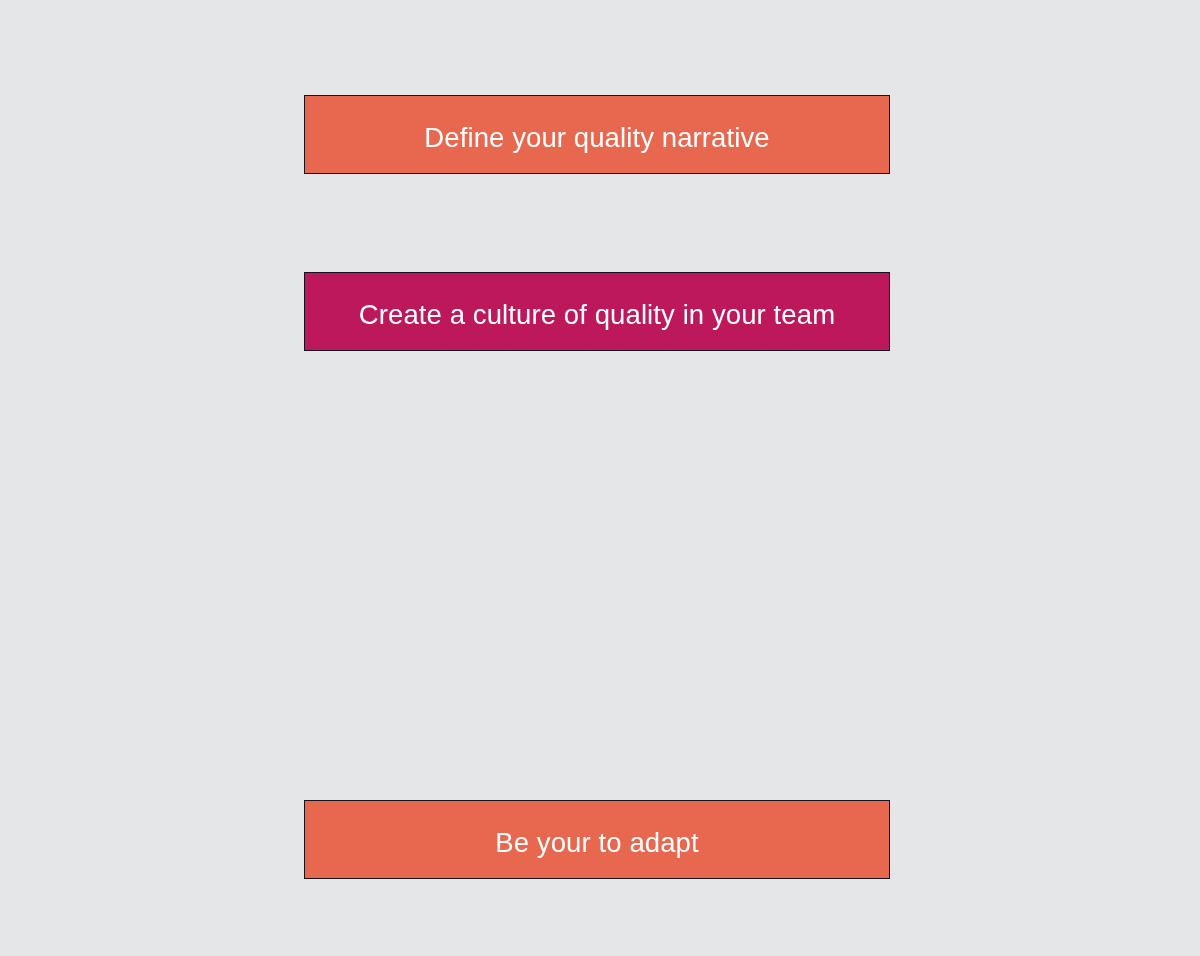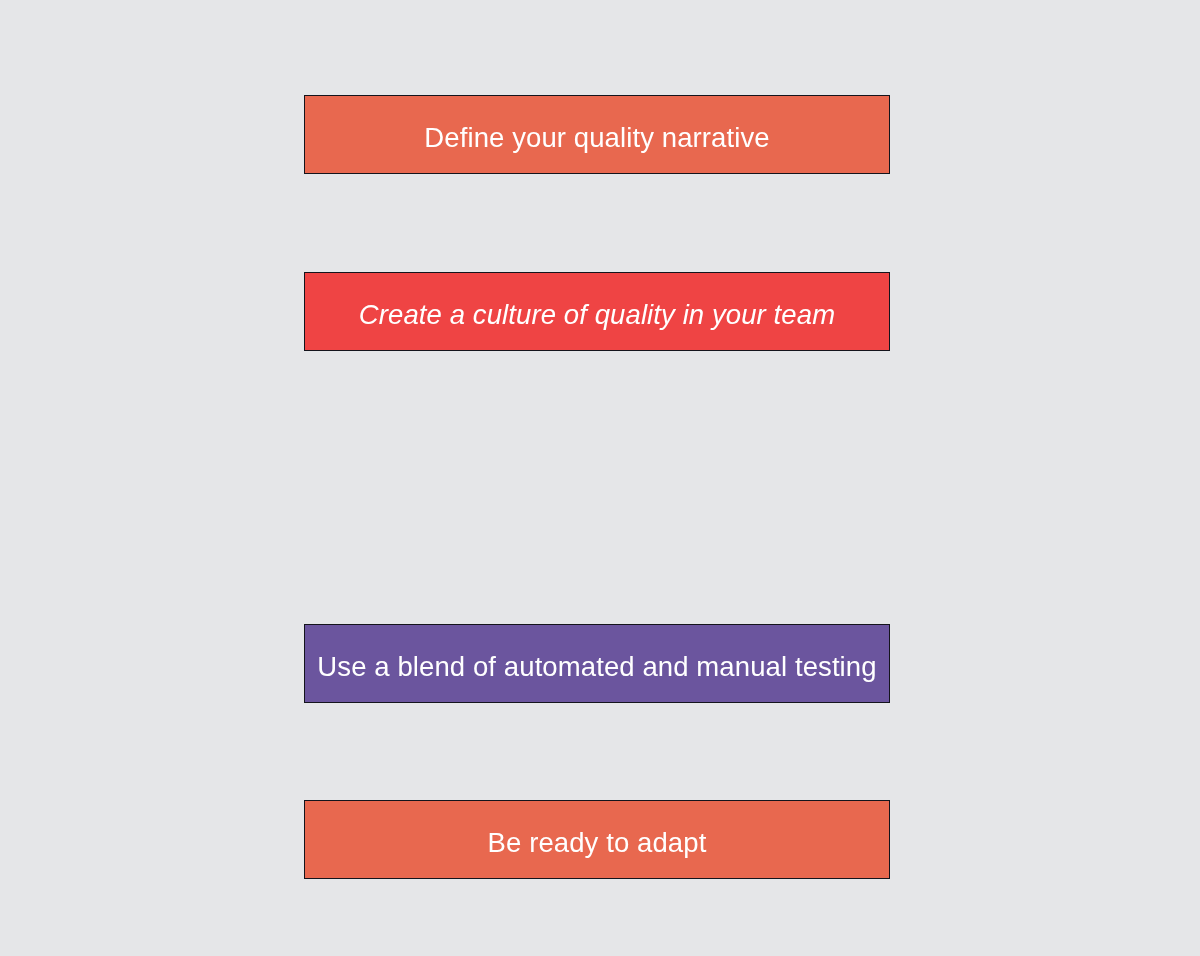--- a/index.html
+++ b/index.html
@@ -52,26 +52,23 @@
 </style>
 </head>
 <body style="background: rgb(229, 230, 232);">
 
 <div id="diagram-canvas">
 
   <div class="flow-box step-1" style="background-color: rgb(232, 104, 79); border-color: rgb(20, 20, 28);">
     <span class="flow-box-label" style="color: rgb(255, 255, 255);">Define your quality narrative</span>
   </div>
 
-  <div class="flow-box step-2" style="background-color: #ef4444; border-color: rgb(20, 20, 28); font-style: italic;">
+  <div class="flow-box step-2" style="background-color: #be185d; border-color: rgb(20, 20, 28);">
     <span class="flow-box-label" style="color: rgb(255, 255, 255);">Create a culture of quality in your team</span>
   </div>
 
 
-  <div class="flow-box step-4" style="background-color: rgb(107, 85, 158); border-color: rgb(20, 20, 28);">
-    <span class="flow-box-label" style="color: rgb(255, 255, 255);">Use a blend of automated and manual testing</span>
-  </div>
 
   <div class="flow-box step-5" style="background-color: rgb(232, 104, 79); border-color: rgb(20, 20, 28);">
-    <span class="flow-box-label" style="color: rgb(255, 255, 255);">Be ready to adapt</span>
+    <span class="flow-box-label" style="color: rgb(255, 255, 255);">Be your to adapt</span>
   </div>
 
 </div>
 
 </body></html>

